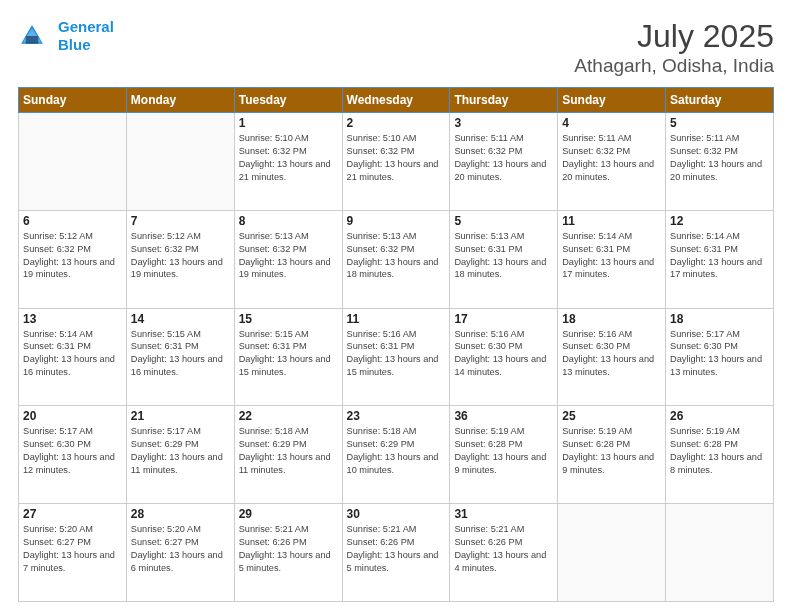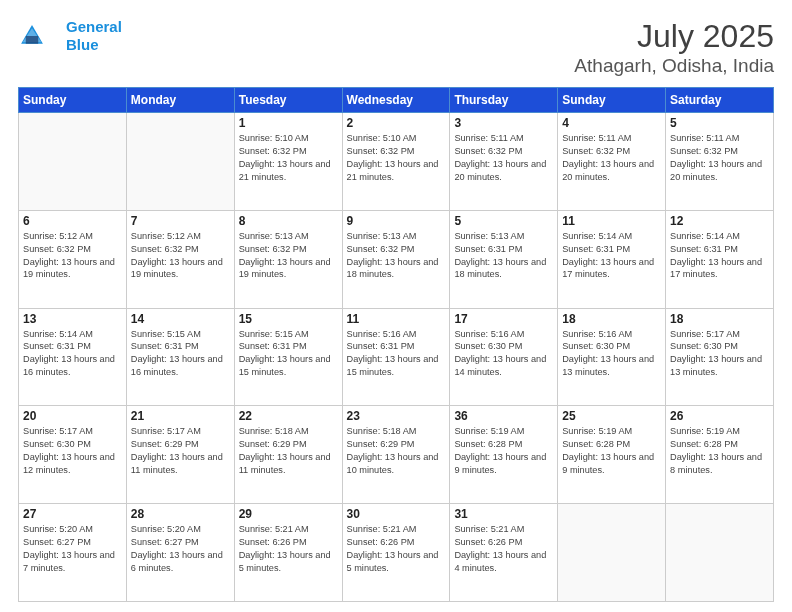--- a/index.html
+++ b/index.html
@@ -19,21 +19,21 @@
     }
     .header {
       display: flex;
       justify-content: space-between;
       align-items: flex-start;
       margin-bottom: 10px;
     }
     .logo {
       display: flex;
       align-items: center;
-      gap: 20px;
+      gap: 12px;
     }
     .logo-text {
       font-size: 15px;
       font-weight: bold;
       color: #1a3a6b;
       line-height: 1.2;
     }
     .logo-text span {
       color: #1a8fdd;
     }
@@ -55,21 +55,21 @@
       font-weight: normal;
     }
     .calendar {
       flex: 1;
       border: 1px solid #ccc;
       border-collapse: collapse;
       width: 100%;
       table-layout: fixed;
     }
     .calendar th {
-      background: #1d4ed8;
+      background: #a16207;
       color: #fff;
       font-size: 12px;
       font-weight: bold;
       padding: 5px 4px;
       border: 1px solid #4a8cd0;
       text-align: left;
     }
     .calendar td {
       border: 1px solid #ccc;
       vertical-align: top;

